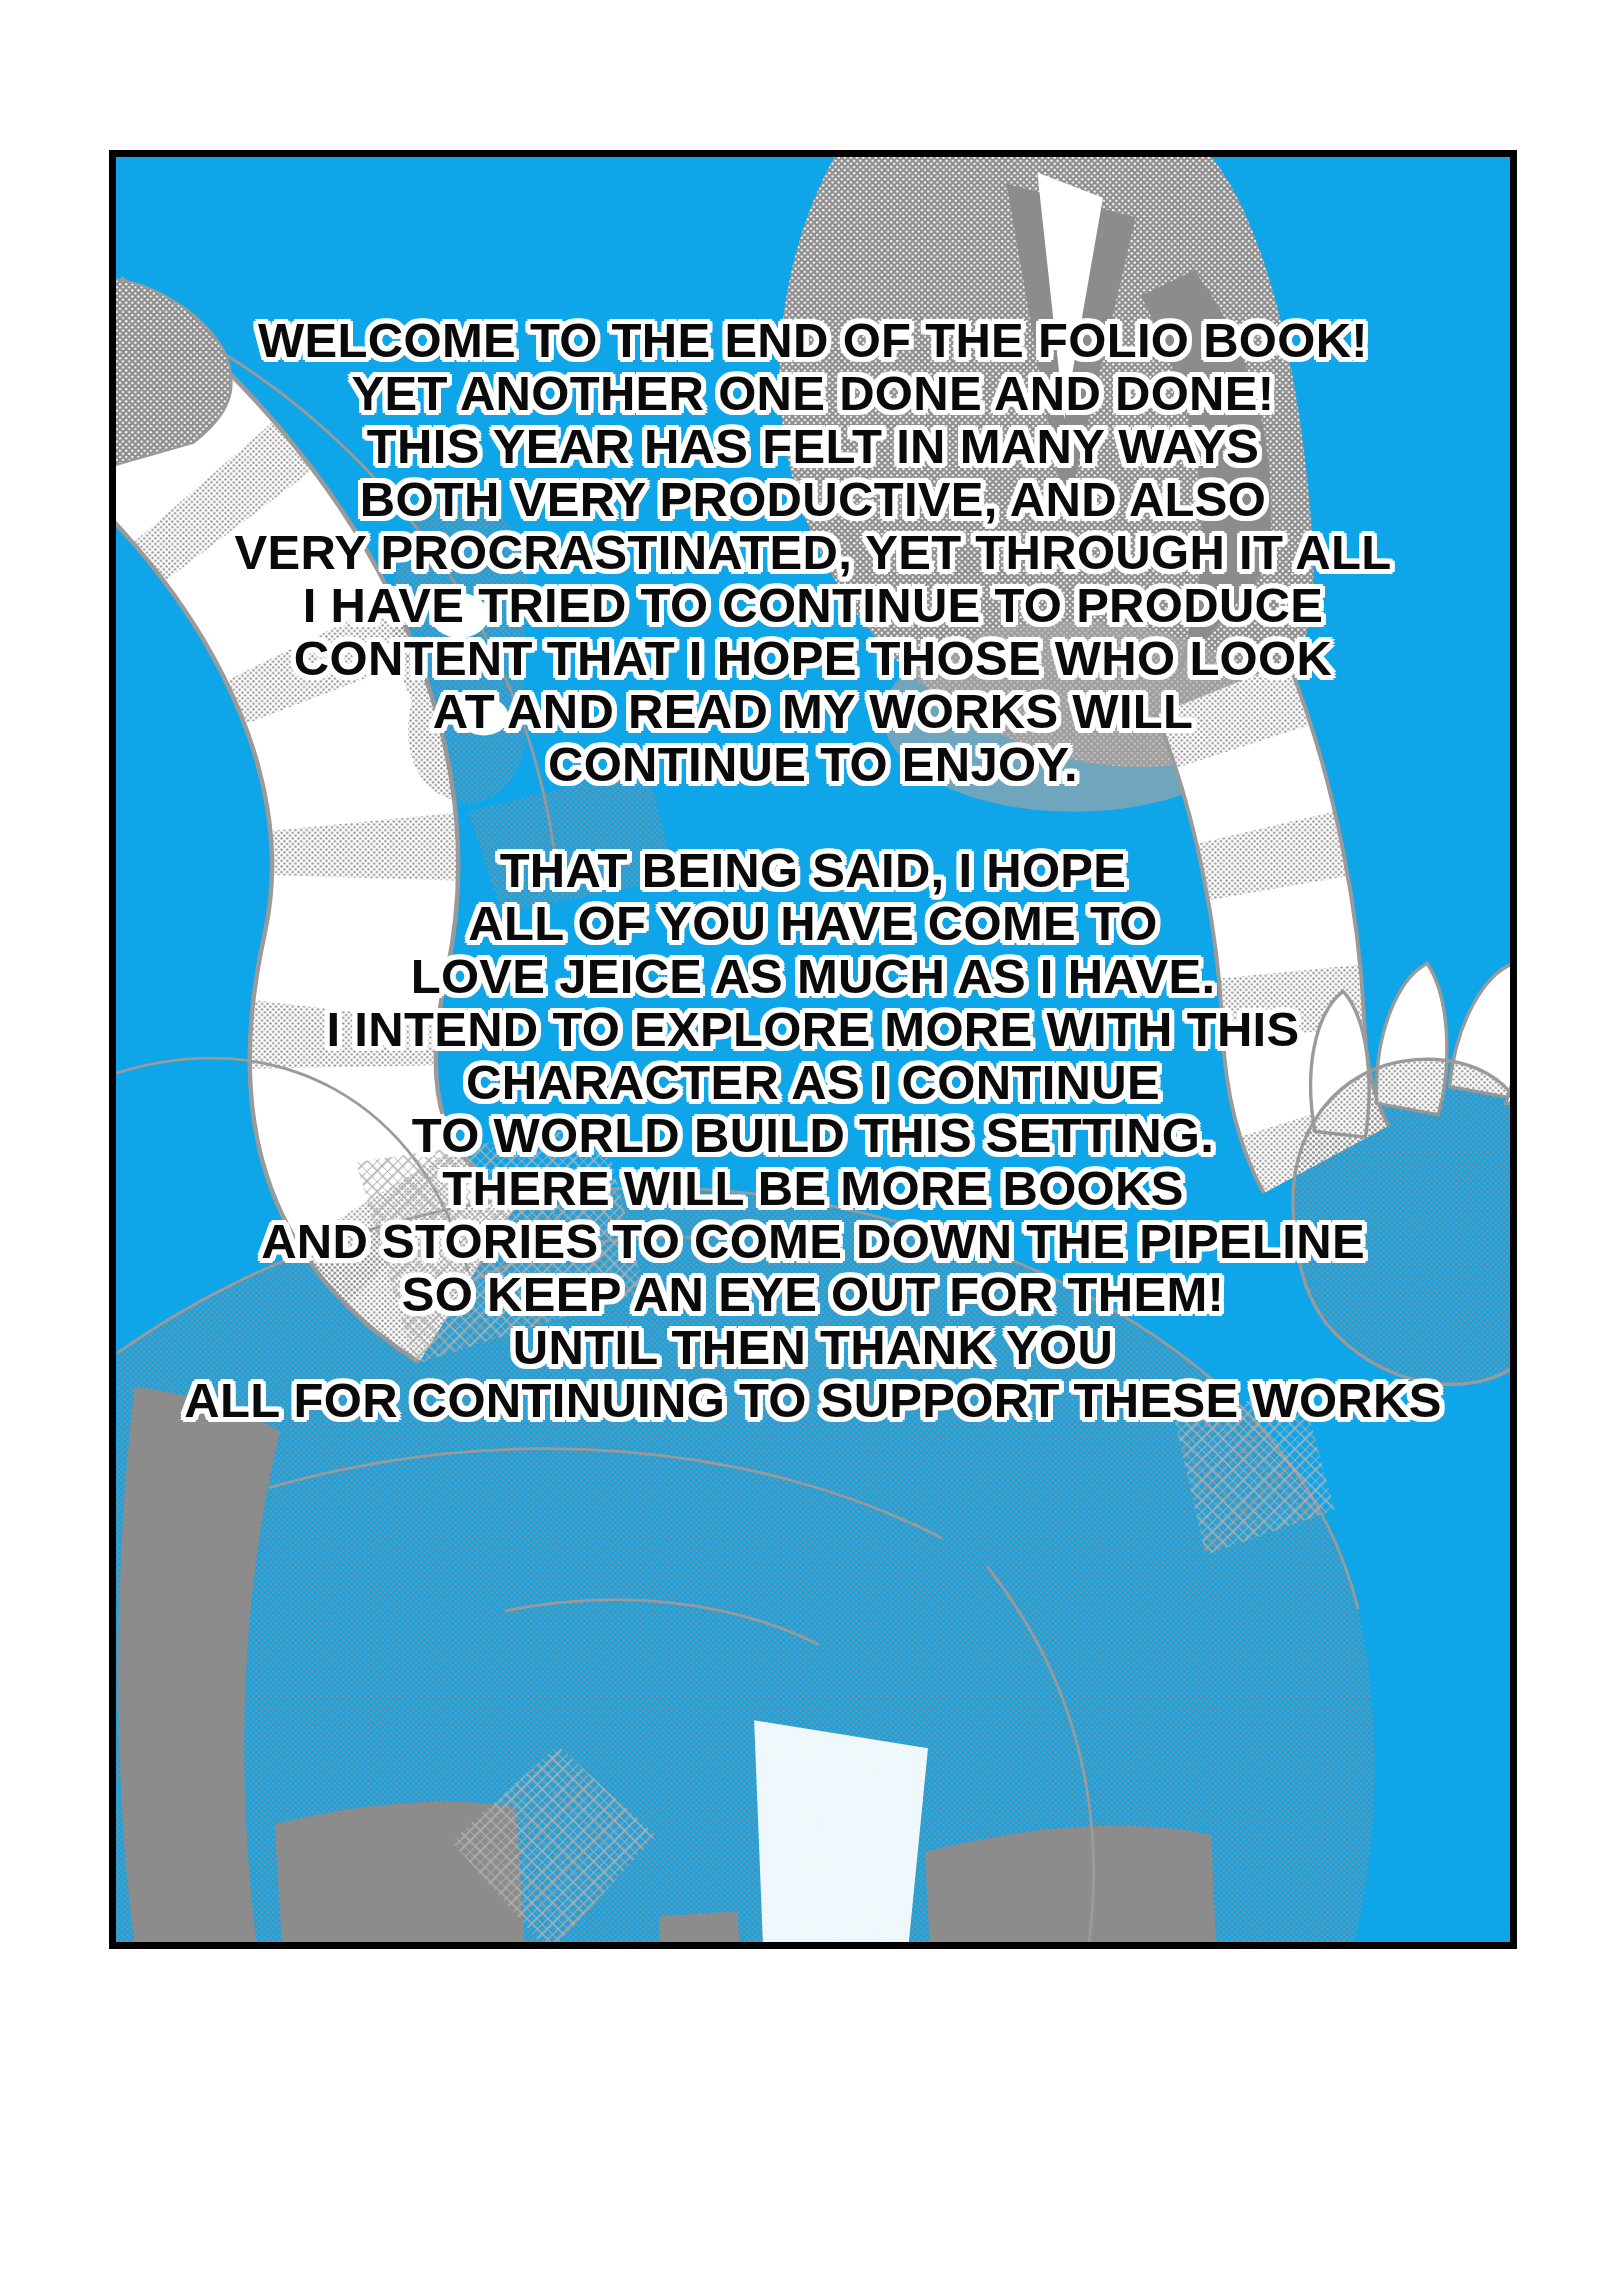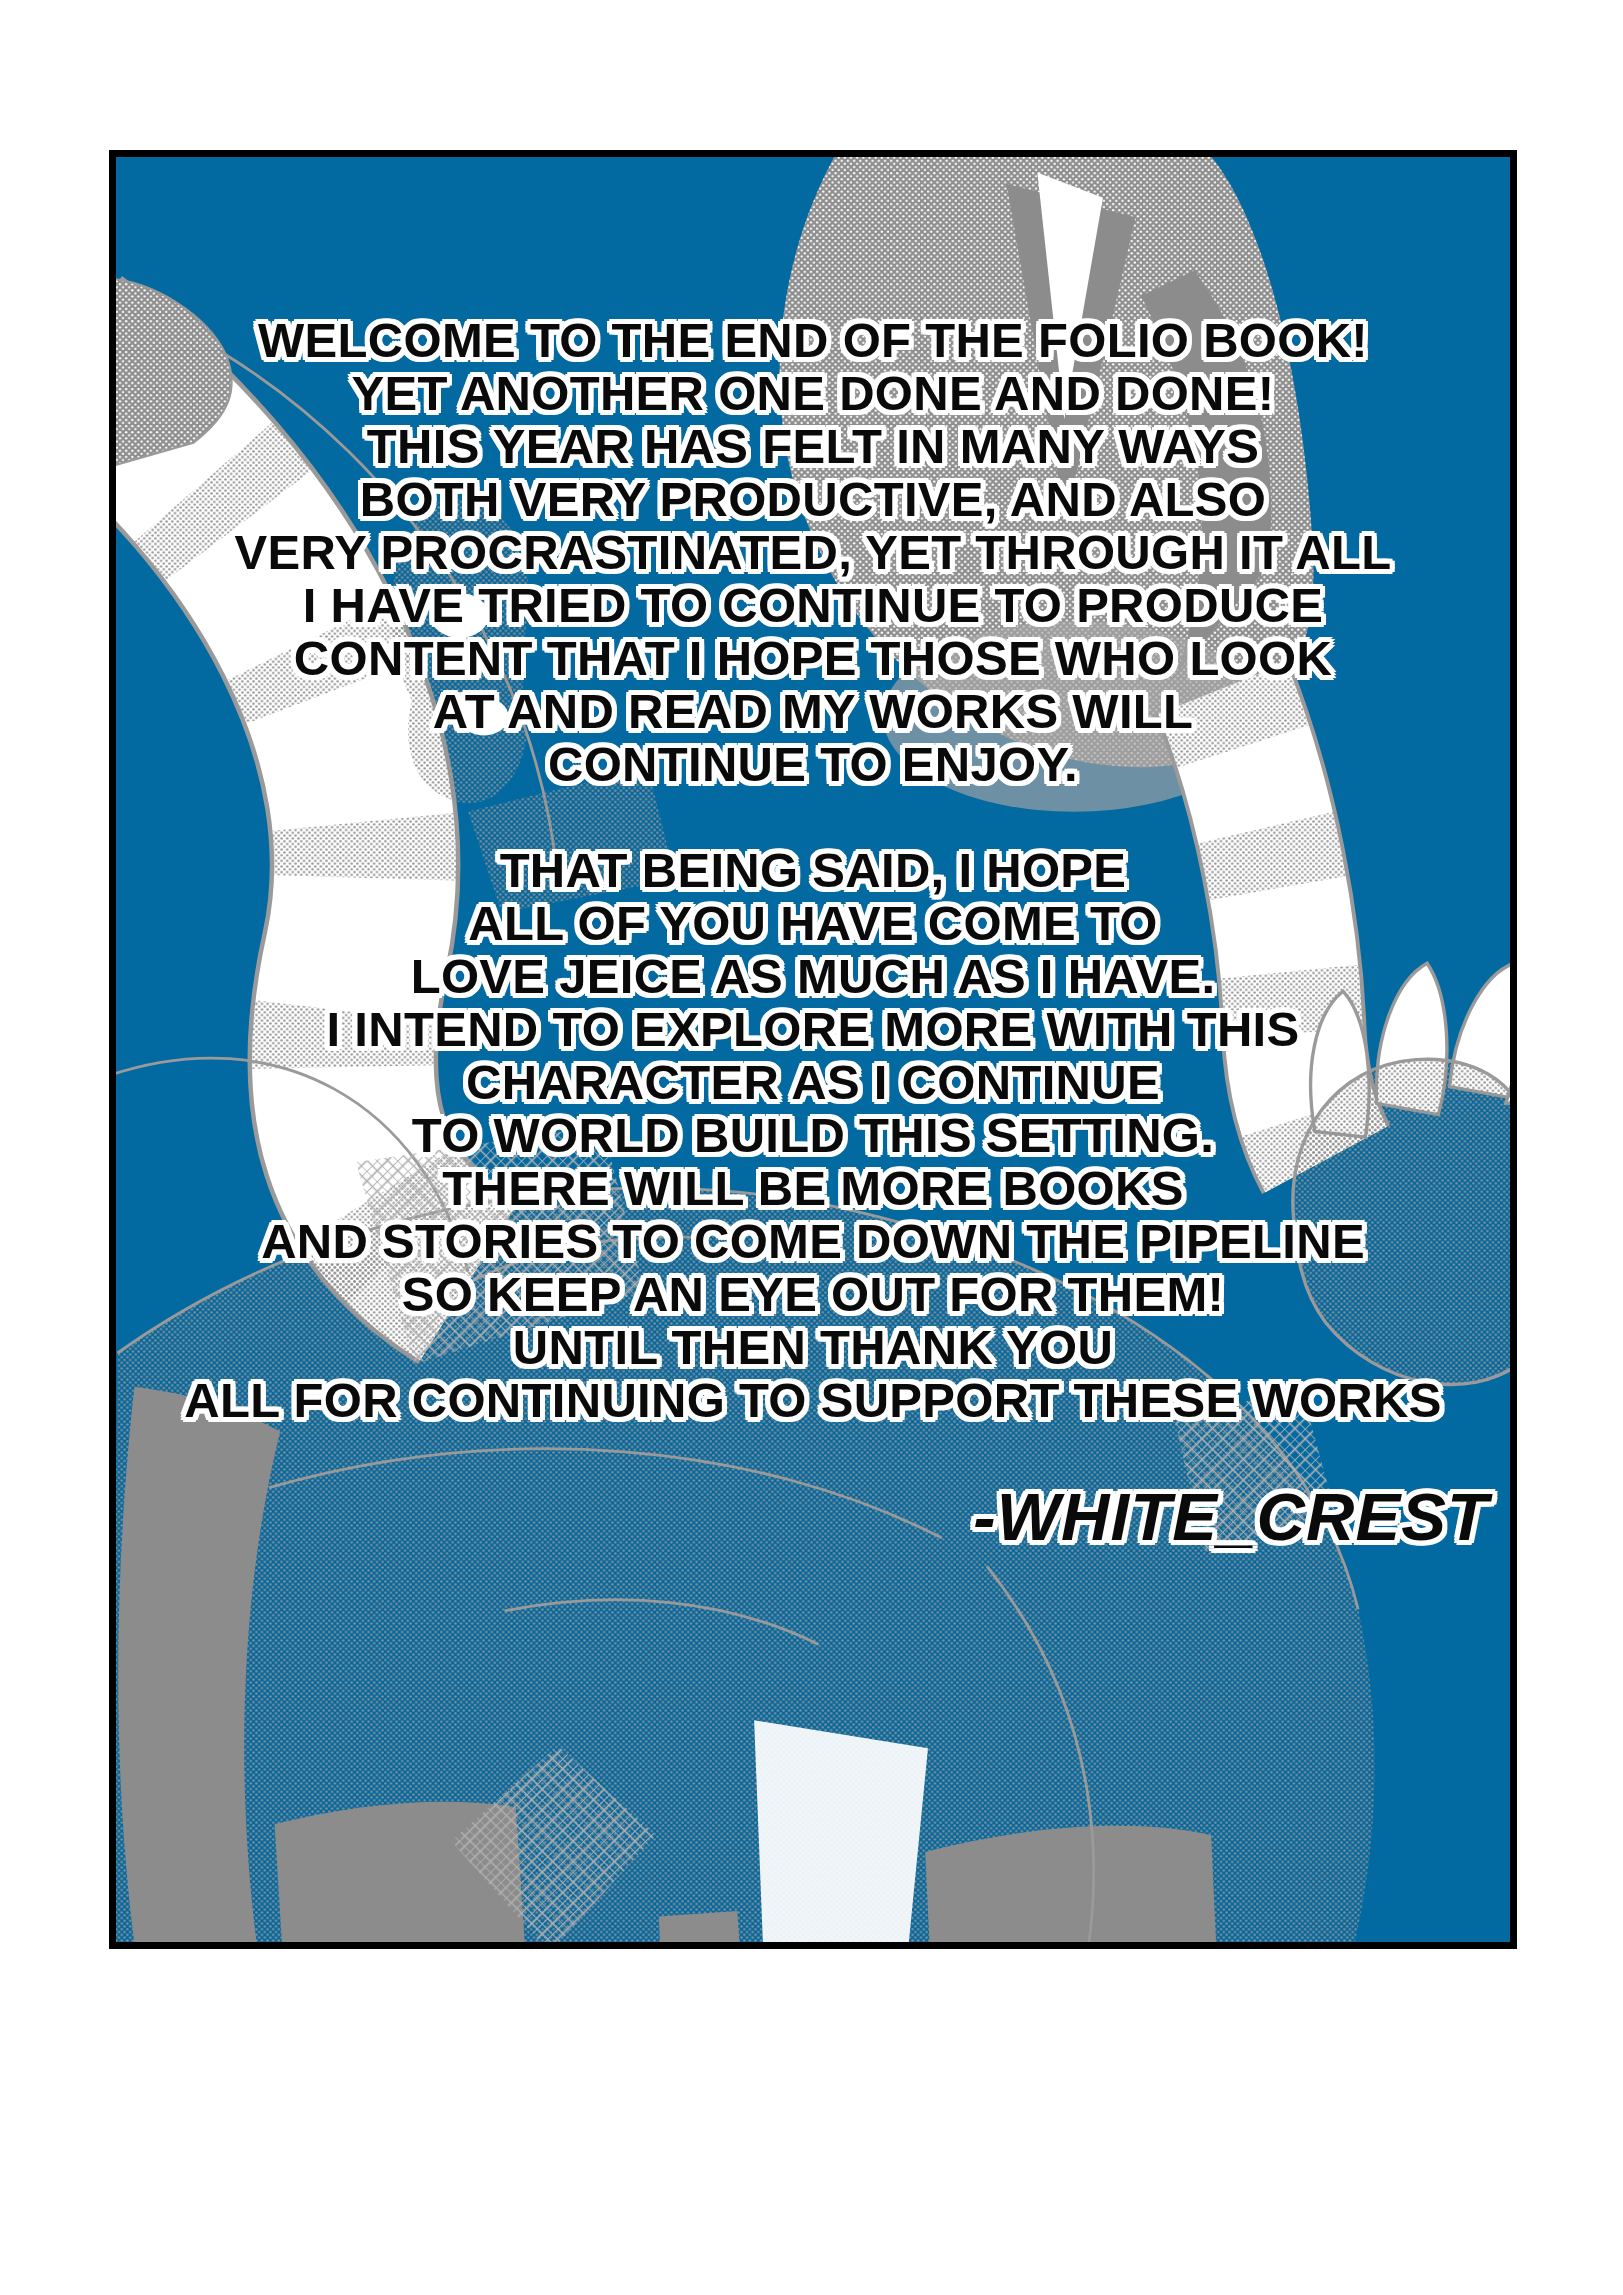--- a/index.html
+++ b/index.html
@@ -12,21 +12,21 @@
     position: relative;
     overflow: hidden;
   }
   .page-frame {
     position: absolute;
     left: 109px;
     top: 150px;
     width: 1408px;
     height: 1799px;
     overflow: hidden;
-    background: #0369a1;
+    background: #0ea5e9;
   }
   .frame-border {
     position: absolute;
     inset: 0;
     border: 7.9px solid #000000;
     z-index: 6;
     pointer-events: none;
   }
   .art {
     position: absolute;
@@ -175,18 +175,17 @@
 ALL OF YOU HAVE COME TO
 LOVE JEICE AS MUCH AS I HAVE.
 I INTEND TO EXPLORE MORE WITH THIS
 CHARACTER AS I CONTINUE
 TO WORLD BUILD THIS SETTING.
 THERE WILL BE MORE BOOKS
 AND STORIES TO COME DOWN THE PIPELINE
 SO KEEP AN EYE OUT FOR THEM!
 UNTIL THEN THANK YOU
 ALL FOR CONTINUING TO SUPPORT THESE WORKS</div>
-    <div class="signature">-WHITE_CREST</div>
   </div>
 
   <div class="frame-border"></div>
 </div>
 
 
 </body></html>

